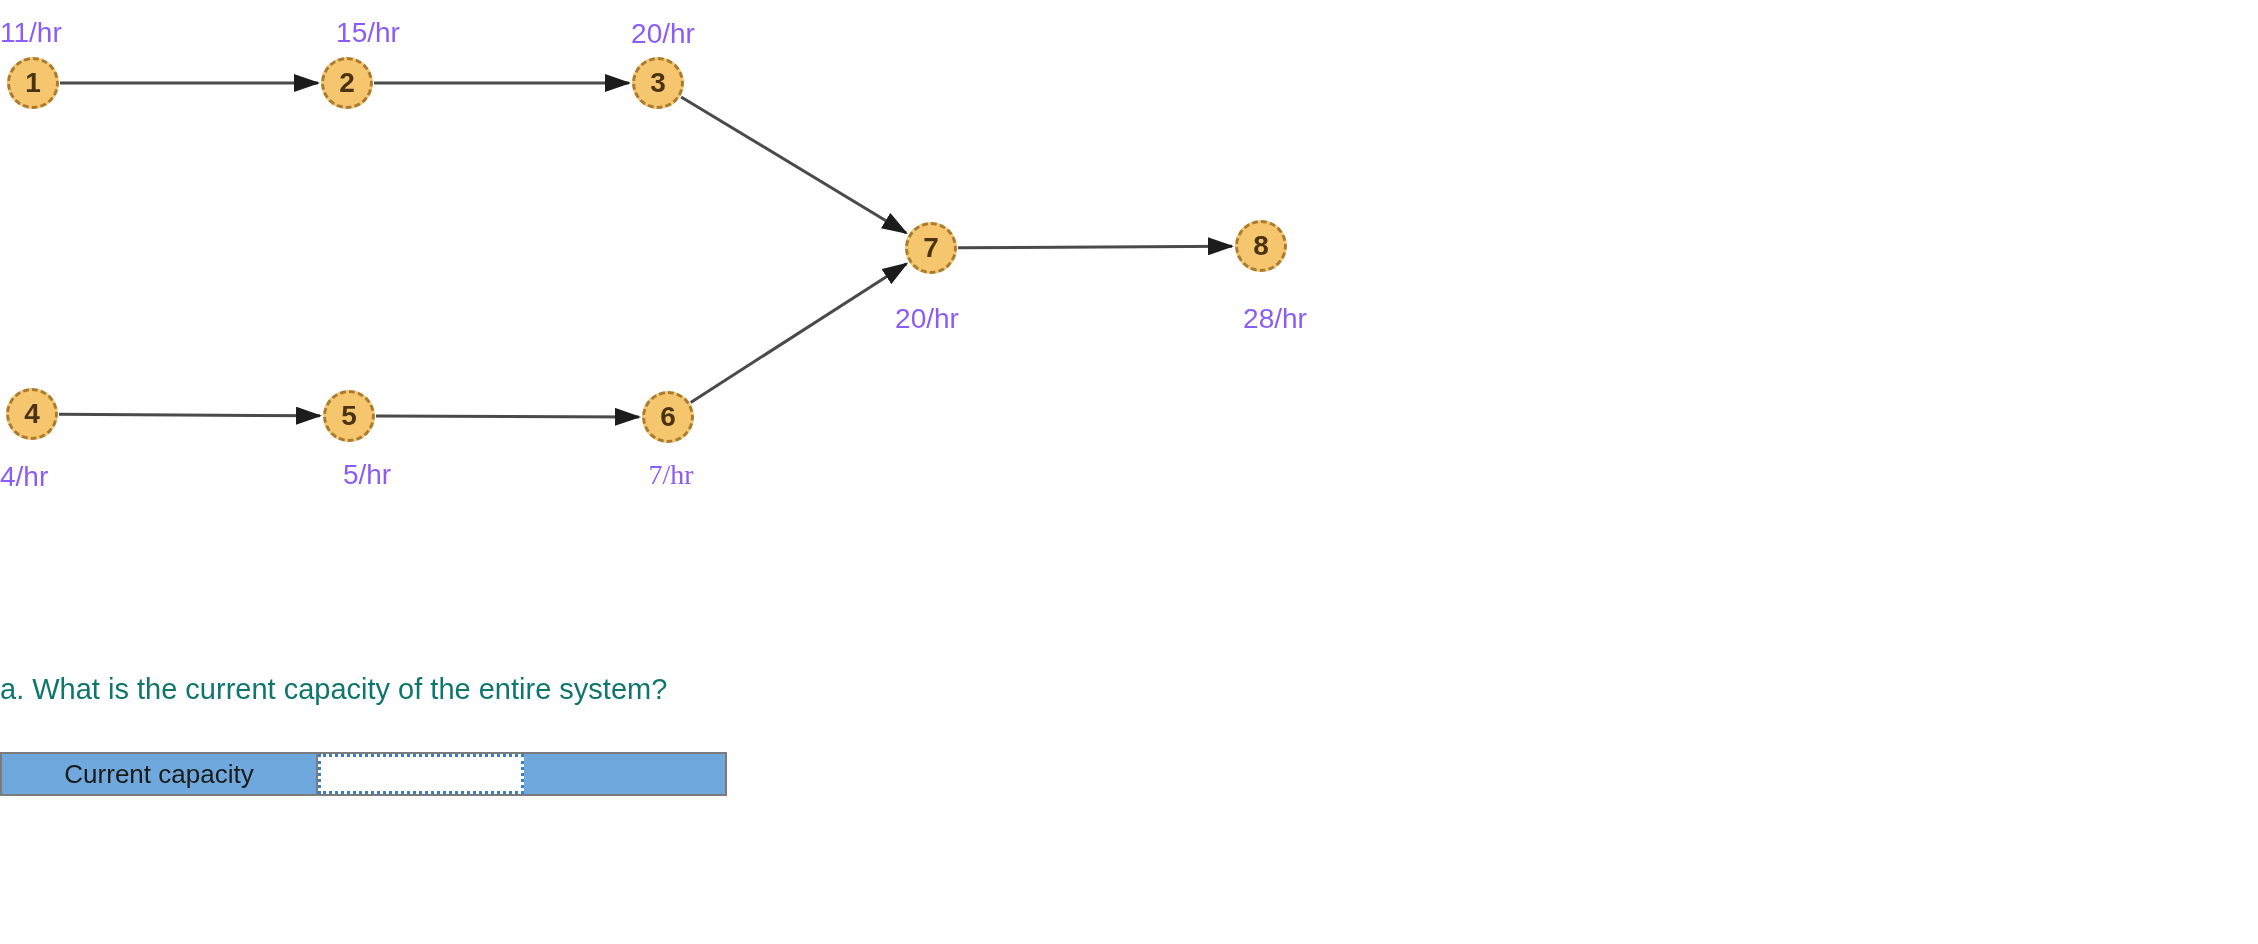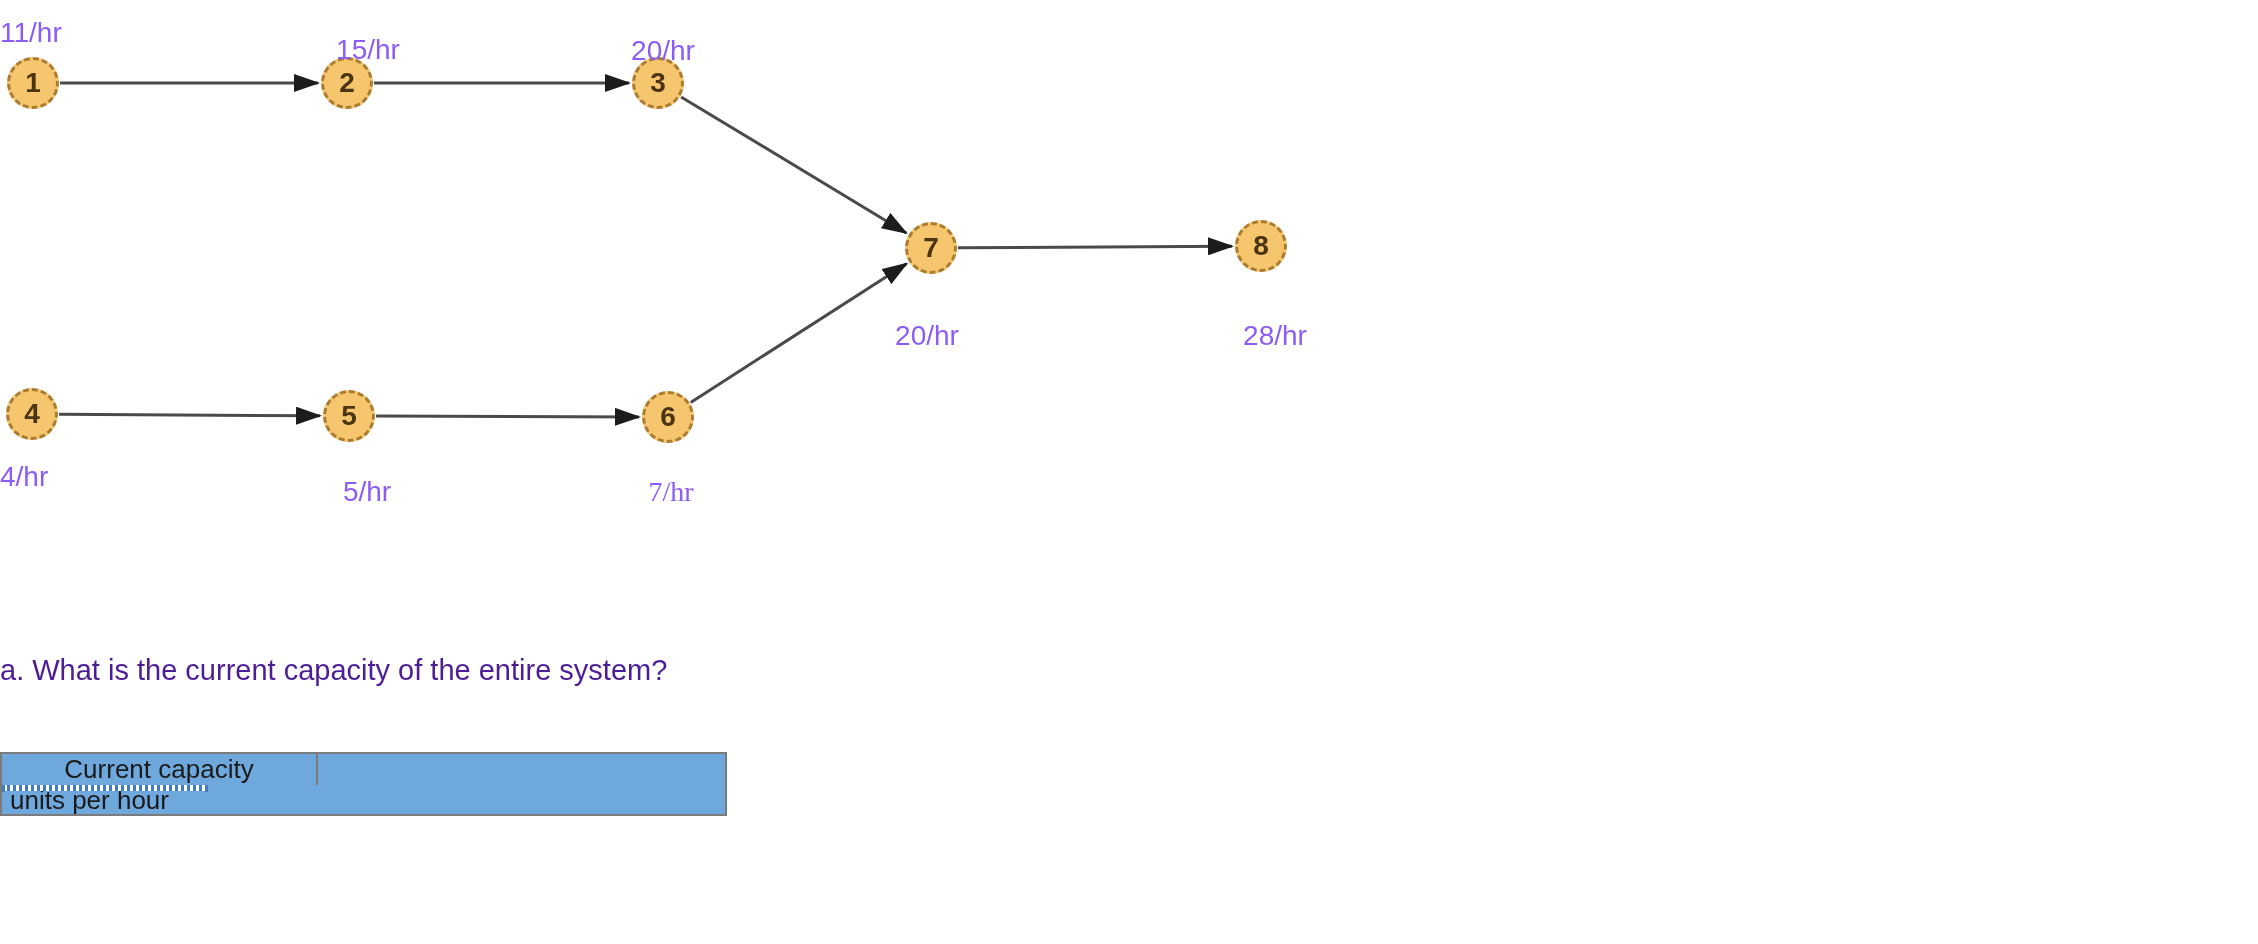--- a/index.html
+++ b/index.html
@@ -27,40 +27,39 @@
     color: var(--node-text, #4A3414);
     line-height: 1;
   }
   .cap-label {
     position: absolute;
     font-size: 28px;
     line-height: 32px;
     color: #8b5cf6;
     white-space: nowrap;
   }
-  .cap-label.center { transform: translateX(-50%); margin-top: 17px; }
+  .cap-label.center { transform: translateX(-50%); }
 
   
   .para {
     position: absolute; left: 0; top: 566px; width: 1960px;
     font-size: 29px; line-height: 39px; color: #2e2e2e;
   }
   .question {
-    position: absolute; left: 0; top: 652px; width: 1200px;
-    font-size: 29px; line-height: 36px; color: #4c1d95;
+    position: absolute; left: 0; top: 671px; width: 1200px;
+    font-size: 29px; line-height: 36px; color: #0f766e;
   }
 
   
   .answer-table {
     position: absolute; left: 0; top: 752px;
-    width: 727px; height: 64px;
+    width: 727px; height: 44px;
     display: flex;
     background: var(--row-blue, #6FA8DC);
     border: 2px solid var(--table-border, #7B7B7B);
-    flex-direction: column;
   }
   .cell { display: flex; align-items: center; font-size: 26px; color: #1a1a1a; }
   .label-cell {
     width: 316px;
     justify-content: center;
     border-right: 2px solid var(--table-border, #7B7B7B);
   }
   .input-cell { width: 206px; background: #ffffff; position: relative; }
   .answer-input {
     position: absolute; left: 0; top: 0;
@@ -114,16 +113,15 @@
     </div>
 
 
   <div class="question">a. What is the current capacity of the entire system?</div>
 
   <div class="answer-table">
     <div class="cell label-cell">Current capacity</div>
     <div class="cell input-cell">
       <input class="answer-input" type="text" value="" style="">
     </div>
-    <div class="cell unit-cell">units per hour</div>
   </div>
 
 </div>
 
 </body></html>

